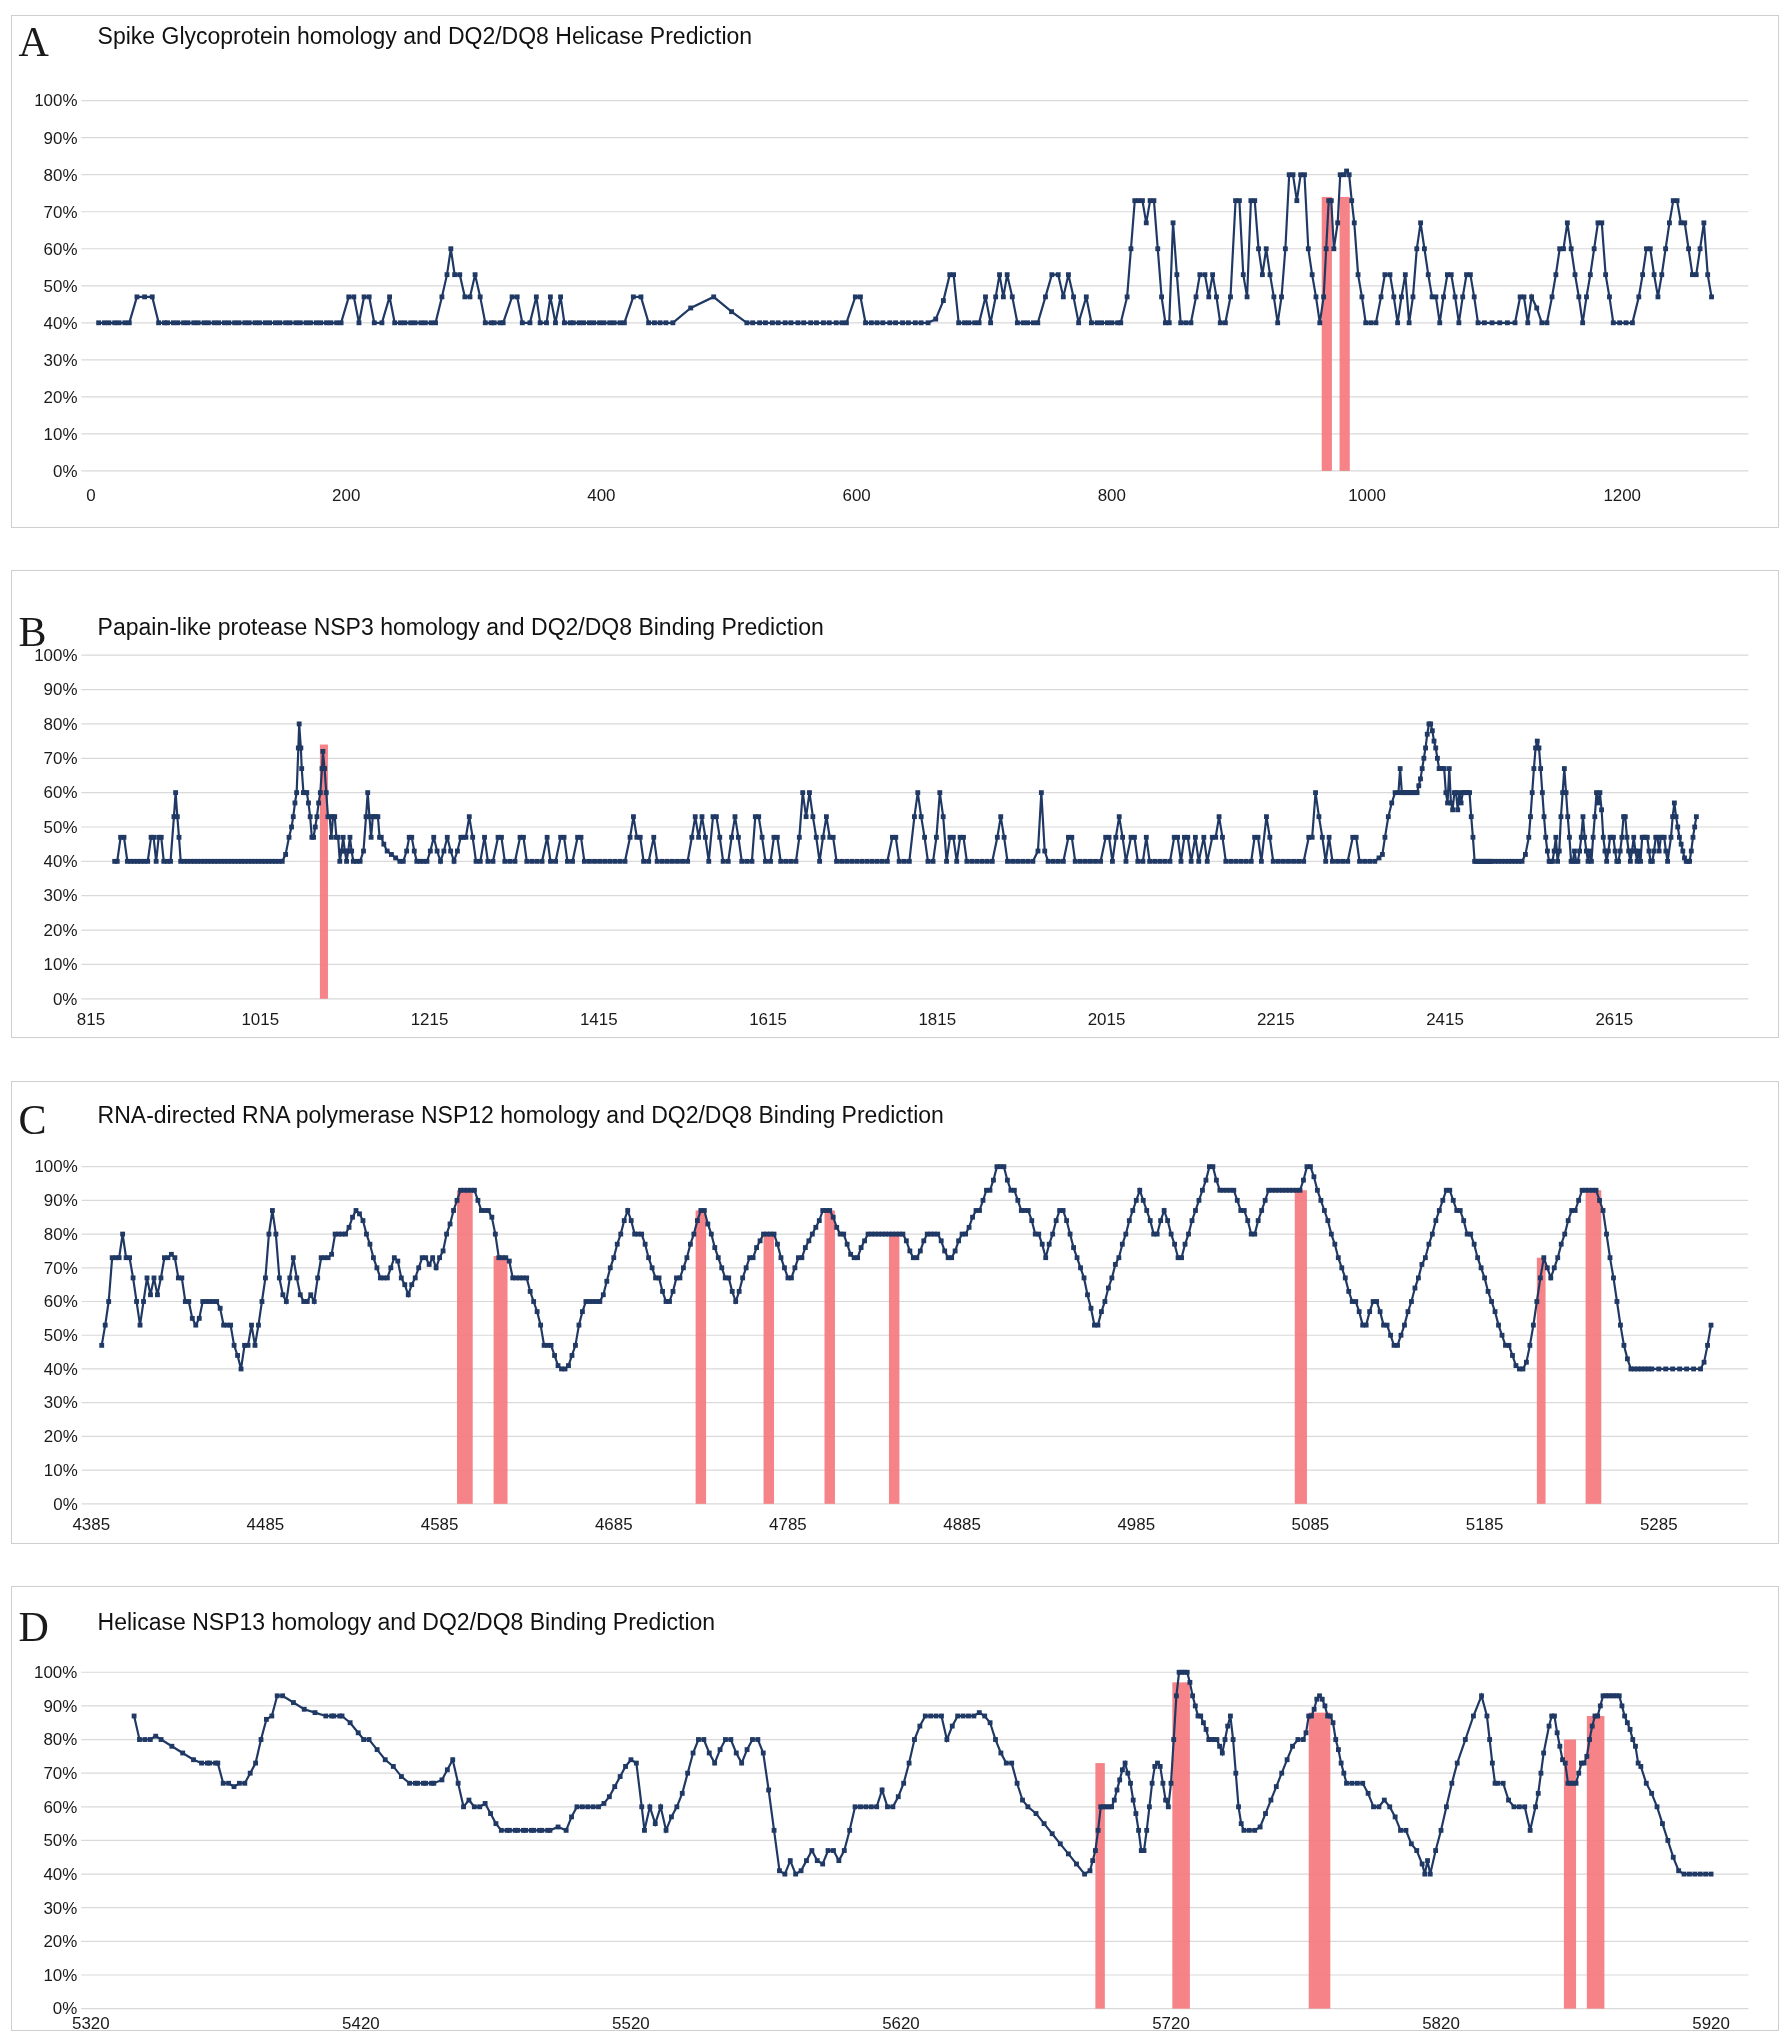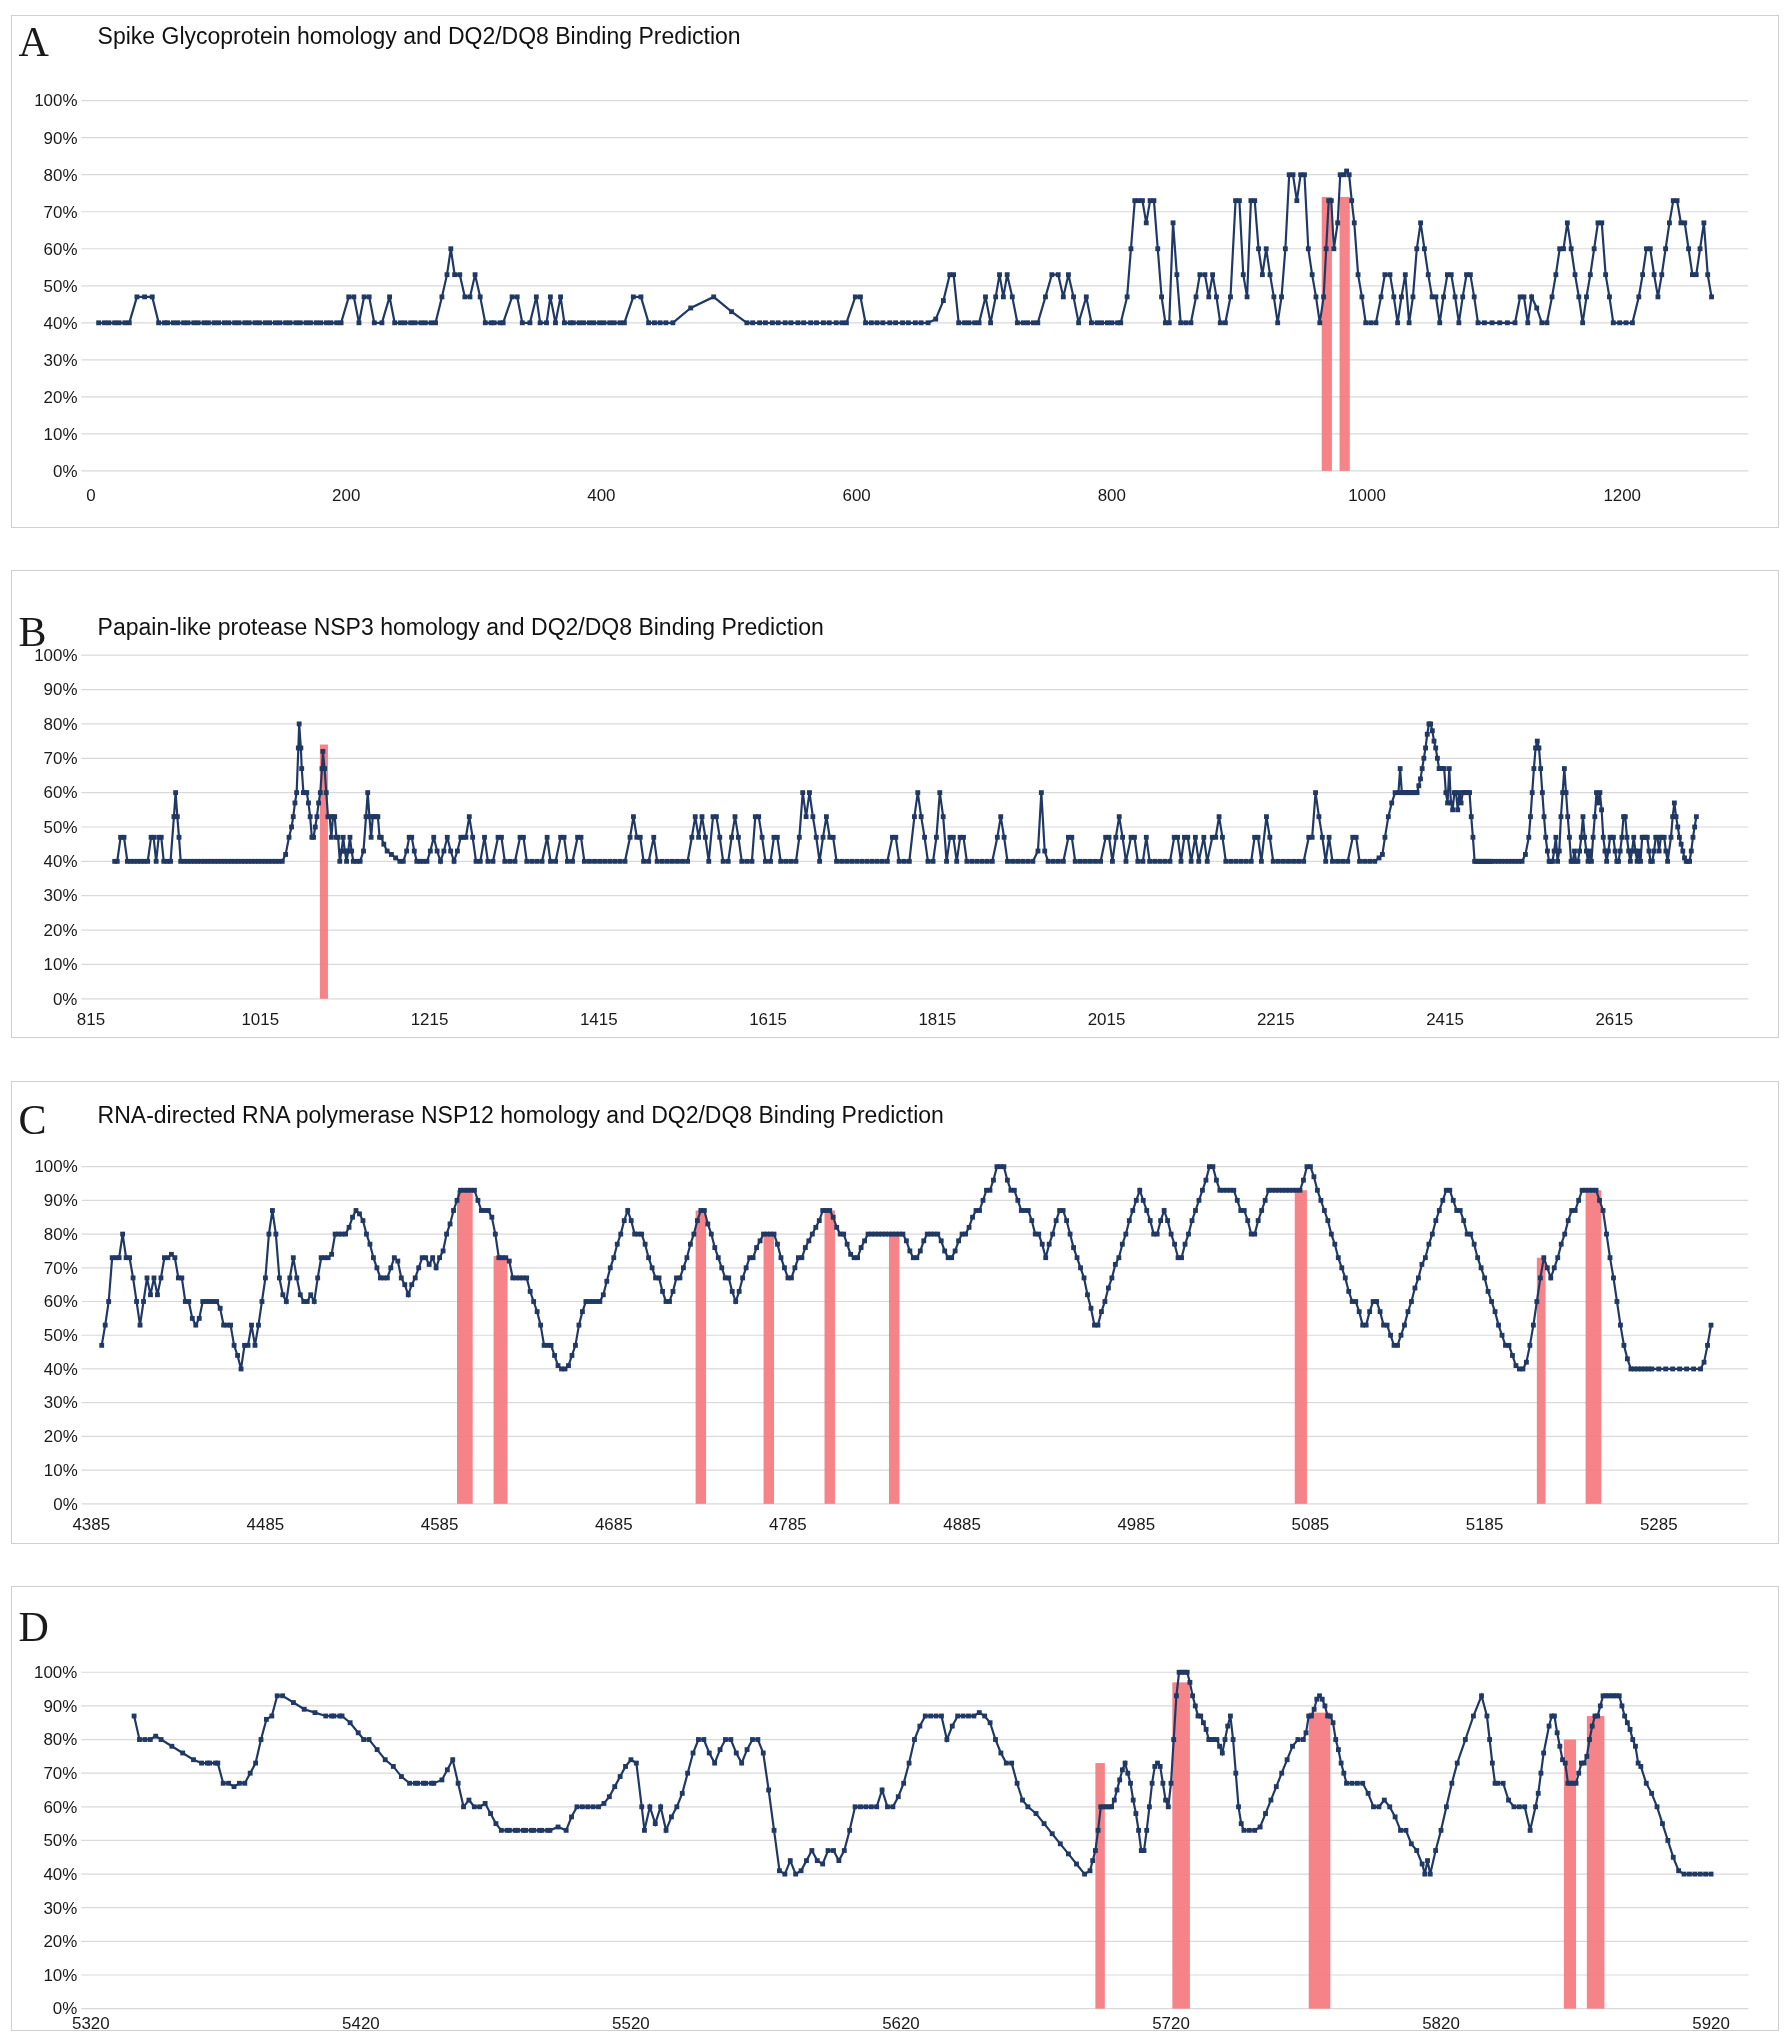--- a/index.html
+++ b/index.html
@@ -9,21 +9,21 @@
   .panel-title{position:absolute; font-size:23px; color:#111111; line-height:1.1;}
   svg.chart{position:absolute; left:0; top:0;}
 </style>
 </head>
 <body>
 
 <div>
 
   <div class="panel" id="panel-0" style="top:14.5px; height:513px;">
     <div class="panel-letter" style="left:6.8px; top:5.8px;">A</div>
-    <div class="panel-title" style="left:86px; top:8.7px;">Spike Glycoprotein homology and DQ2/DQ8 Binding Prediction</div>
+    <div class="panel-title" style="left:86px; top:8.7px;">Spike Glycoprotein homology and DQ2/DQ8 Helicase Prediction</div>
     <svg class="chart" width="1766" height="511" viewBox="0 0 3649 1056">
         <line x1="143" y1="940" x2="3588" y2="940" stroke="#d9d9d9" stroke-width="2.5"></line>
         <text x="135" y="952" text-anchor="end" font-size="35" fill="#1a1a1a" font-family="&quot;Liberation Sans&quot;, sans-serif">0%</text>
         <line x1="143" y1="863.5" x2="3588" y2="863.5" stroke="#d9d9d9" stroke-width="2.5"></line>
         <text x="135" y="875.5" text-anchor="end" font-size="35" fill="#1a1a1a" font-family="&quot;Liberation Sans&quot;, sans-serif">10%</text>
         <line x1="143" y1="787" x2="3588" y2="787" stroke="#d9d9d9" stroke-width="2.5"></line>
         <text x="135" y="799" text-anchor="end" font-size="35" fill="#1a1a1a" font-family="&quot;Liberation Sans&quot;, sans-serif">20%</text>
         <line x1="143" y1="710.5" x2="3588" y2="710.5" stroke="#d9d9d9" stroke-width="2.5"></line>
         <text x="135" y="722.5" text-anchor="end" font-size="35" fill="#1a1a1a" font-family="&quot;Liberation Sans&quot;, sans-serif">30%</text>
         <line x1="143" y1="634" x2="3588" y2="634" stroke="#d9d9d9" stroke-width="2.5"></line>
@@ -1436,20 +1436,21 @@
         <rect x="3470.393162393162" y="588.2" width="10" height="10" fill="#1f3864"></rect>
         <rect x="3484.794871794872" y="588.2" width="10" height="10" fill="#1f3864"></rect>
         <rect x="3491.9957264957266" y="574.26" width="10" height="10" fill="#1f3864"></rect>
         <rect x="3499.1965811965815" y="539.4100000000001" width="10" height="10" fill="#1f3864"></rect>
         <rect x="3506.397435897436" y="497.59" width="10" height="10" fill="#1f3864"></rect>
       </svg>
   </div>
 
   <div class="panel" id="panel-3" style="top:1586px; height:445px;">
     <div class="panel-letter" style="left:6.8px; top:19.4px;">D</div>
+    <div class="panel-title" style="left:86px; top:23px;">Helicase NSP13 homology and DQ2/DQ8 Binding Prediction</div>
     <svg class="chart" width="1766" height="443" viewBox="0 0 3649 915">
         <line x1="143" y1="871" x2="3588" y2="871" stroke="#d9d9d9" stroke-width="2.5"></line>
         <text x="135" y="883" text-anchor="end" font-size="35" fill="#1a1a1a" font-family="&quot;Liberation Sans&quot;, sans-serif">0%</text>
         <line x1="143" y1="801.5" x2="3588" y2="801.5" stroke="#d9d9d9" stroke-width="2.5"></line>
         <text x="135" y="813.5" text-anchor="end" font-size="35" fill="#1a1a1a" font-family="&quot;Liberation Sans&quot;, sans-serif">10%</text>
         <line x1="143" y1="732" x2="3588" y2="732" stroke="#d9d9d9" stroke-width="2.5"></line>
         <text x="135" y="744" text-anchor="end" font-size="35" fill="#1a1a1a" font-family="&quot;Liberation Sans&quot;, sans-serif">20%</text>
         <line x1="143" y1="662.5" x2="3588" y2="662.5" stroke="#d9d9d9" stroke-width="2.5"></line>
         <text x="135" y="674.5" text-anchor="end" font-size="35" fill="#1a1a1a" font-family="&quot;Liberation Sans&quot;, sans-serif">30%</text>
         <line x1="143" y1="593" x2="3588" y2="593" stroke="#d9d9d9" stroke-width="2.5"></line>

